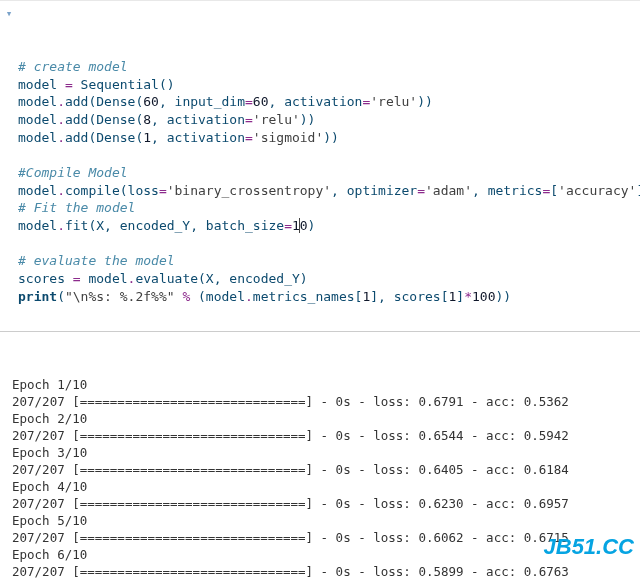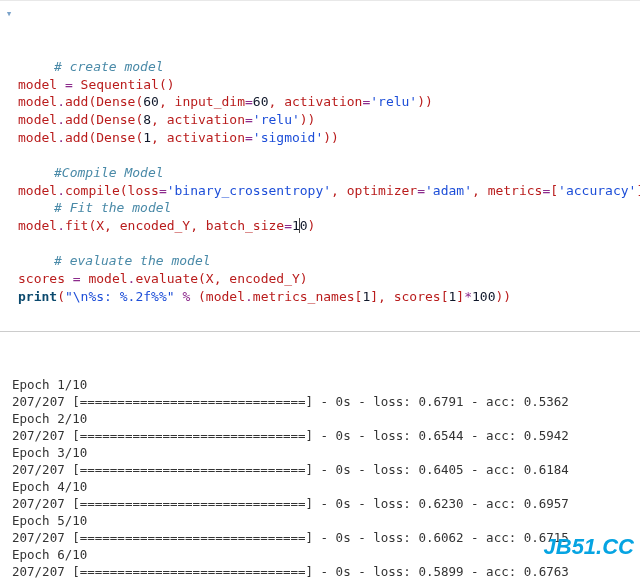--- a/index.html
+++ b/index.html
@@ -39,25 +39,25 @@
     font-size: 12.5px;
     color: #333;
     padding-left: 12px;
     padding-top: 10px;
   }
   .hr {
     height: 1px;
     background: #ccc;
     margin: 4px 0 0 0;
   }   
-  .cm2 { color: #4a8aa8; font-style: italic; margin-left: 36px; }   
+  .cm2 { color: #4a8aa8; font-style: italic; }   
   .kw  { color: #0c4a6e; font-weight: bold; }    
-  .nm  { color: #b91c1c; }
+  .nm  { color: #0c4a6e; }
   .op  { color: #8c2b8c; }                       
-  .str { color: #1d4ed8; }                       
+  .str { color: #404040; }                       
   .num { color: #0f172a; }
   .caret { border-left: 1px solid #444; margin-left:-1px; }
   .watermark {
     position: absolute;
     right: 6px;
     bottom: 16px;
     font-family: Liberation Sans, sans-serif;
     font-size: 22px;
     font-weight: 900;
     font-style: italic;

